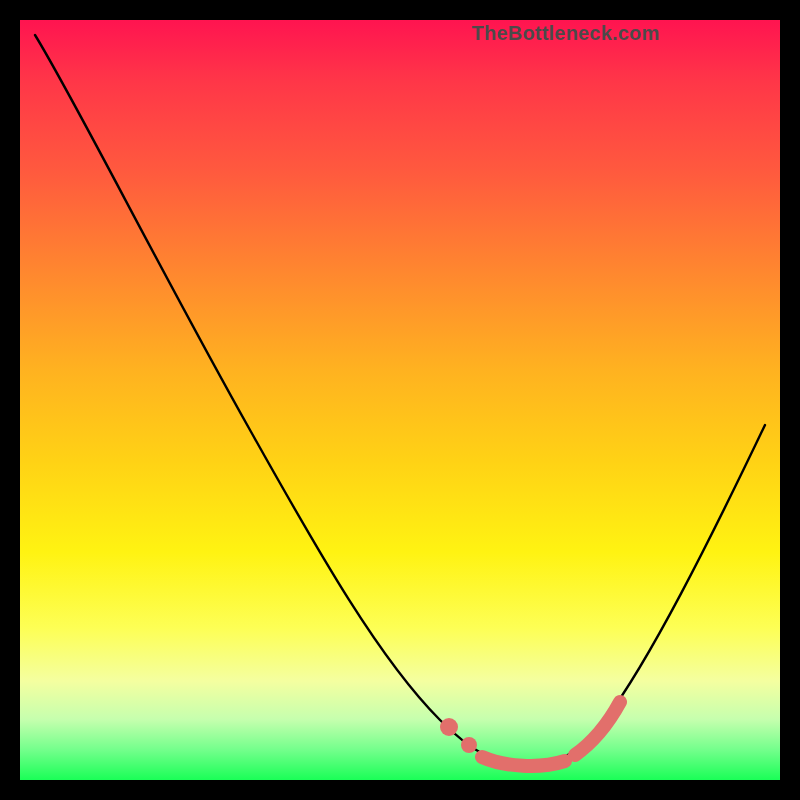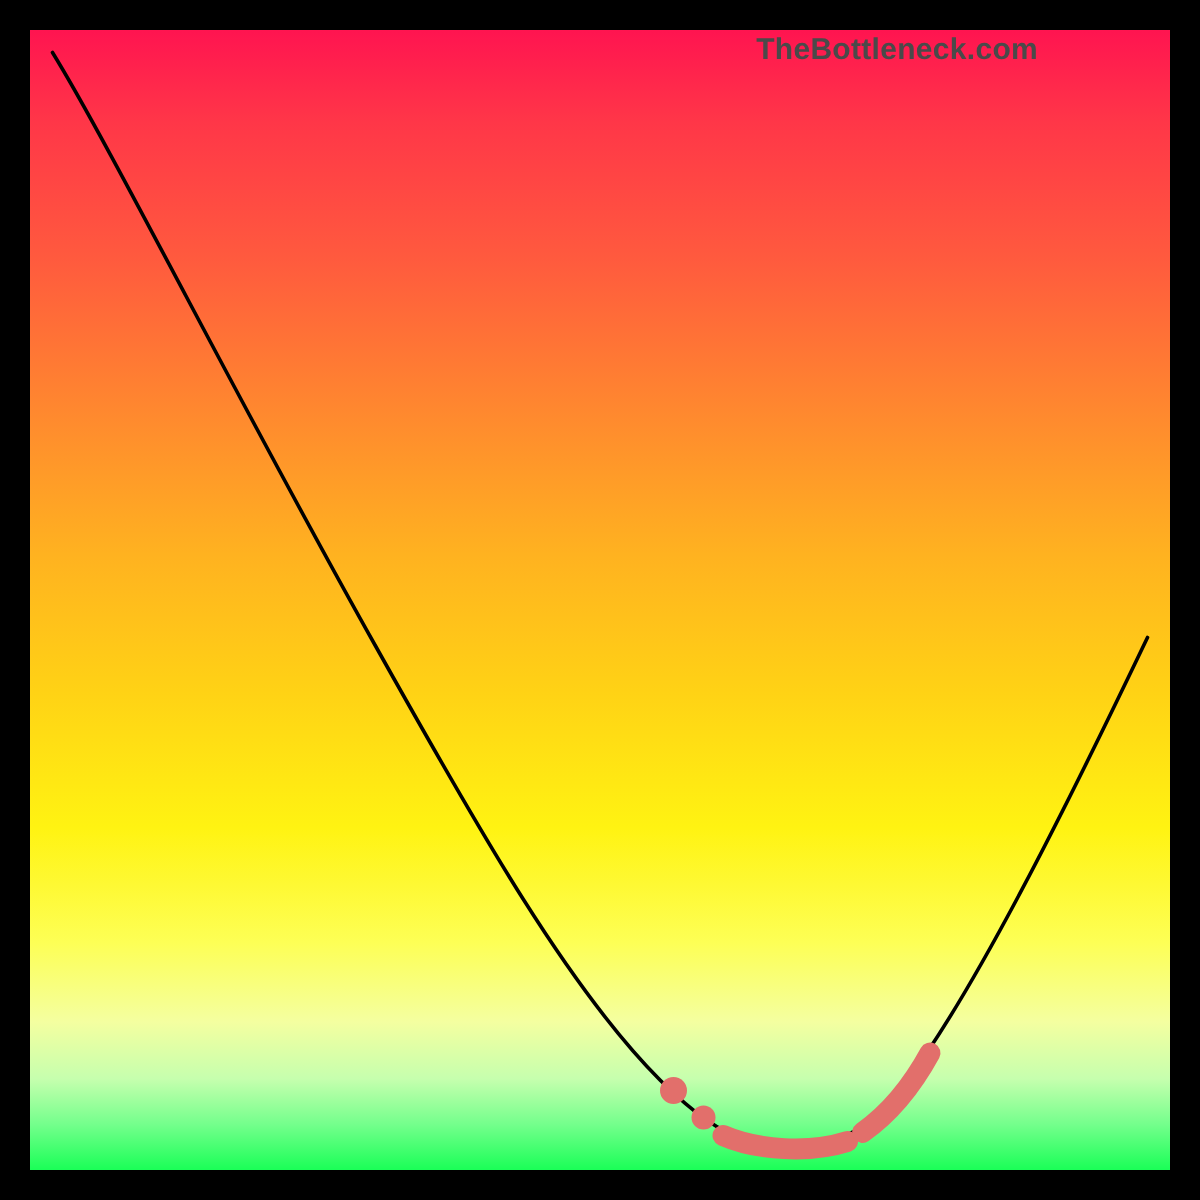--- a/index.html
+++ b/index.html
@@ -11,21 +11,20 @@
     overflow: hidden;
     font-family: Arial, Helvetica, sans-serif;
   }
   .frame {
     position: absolute;
     left: 20px;
     top: 20px;
     width: 648px;
     height: 760px;
     background: #fde047;
-    padding-left: 32px;
   }
   .plot-area {
     position: absolute;
     left: 0;
     top: 0;
     width: 760px;
     height: 760px;
     
     background: linear-gradient(
       to bottom,

